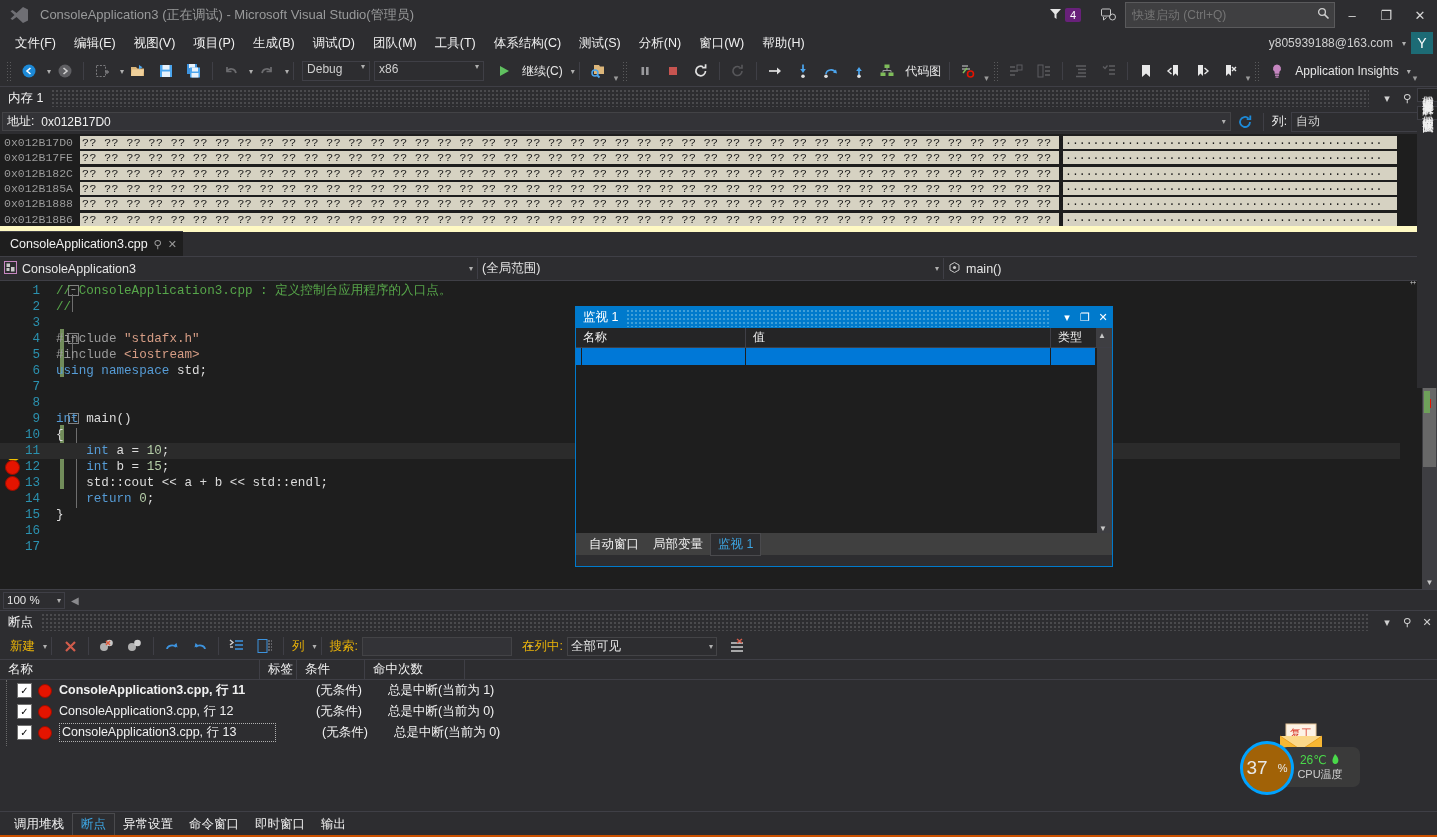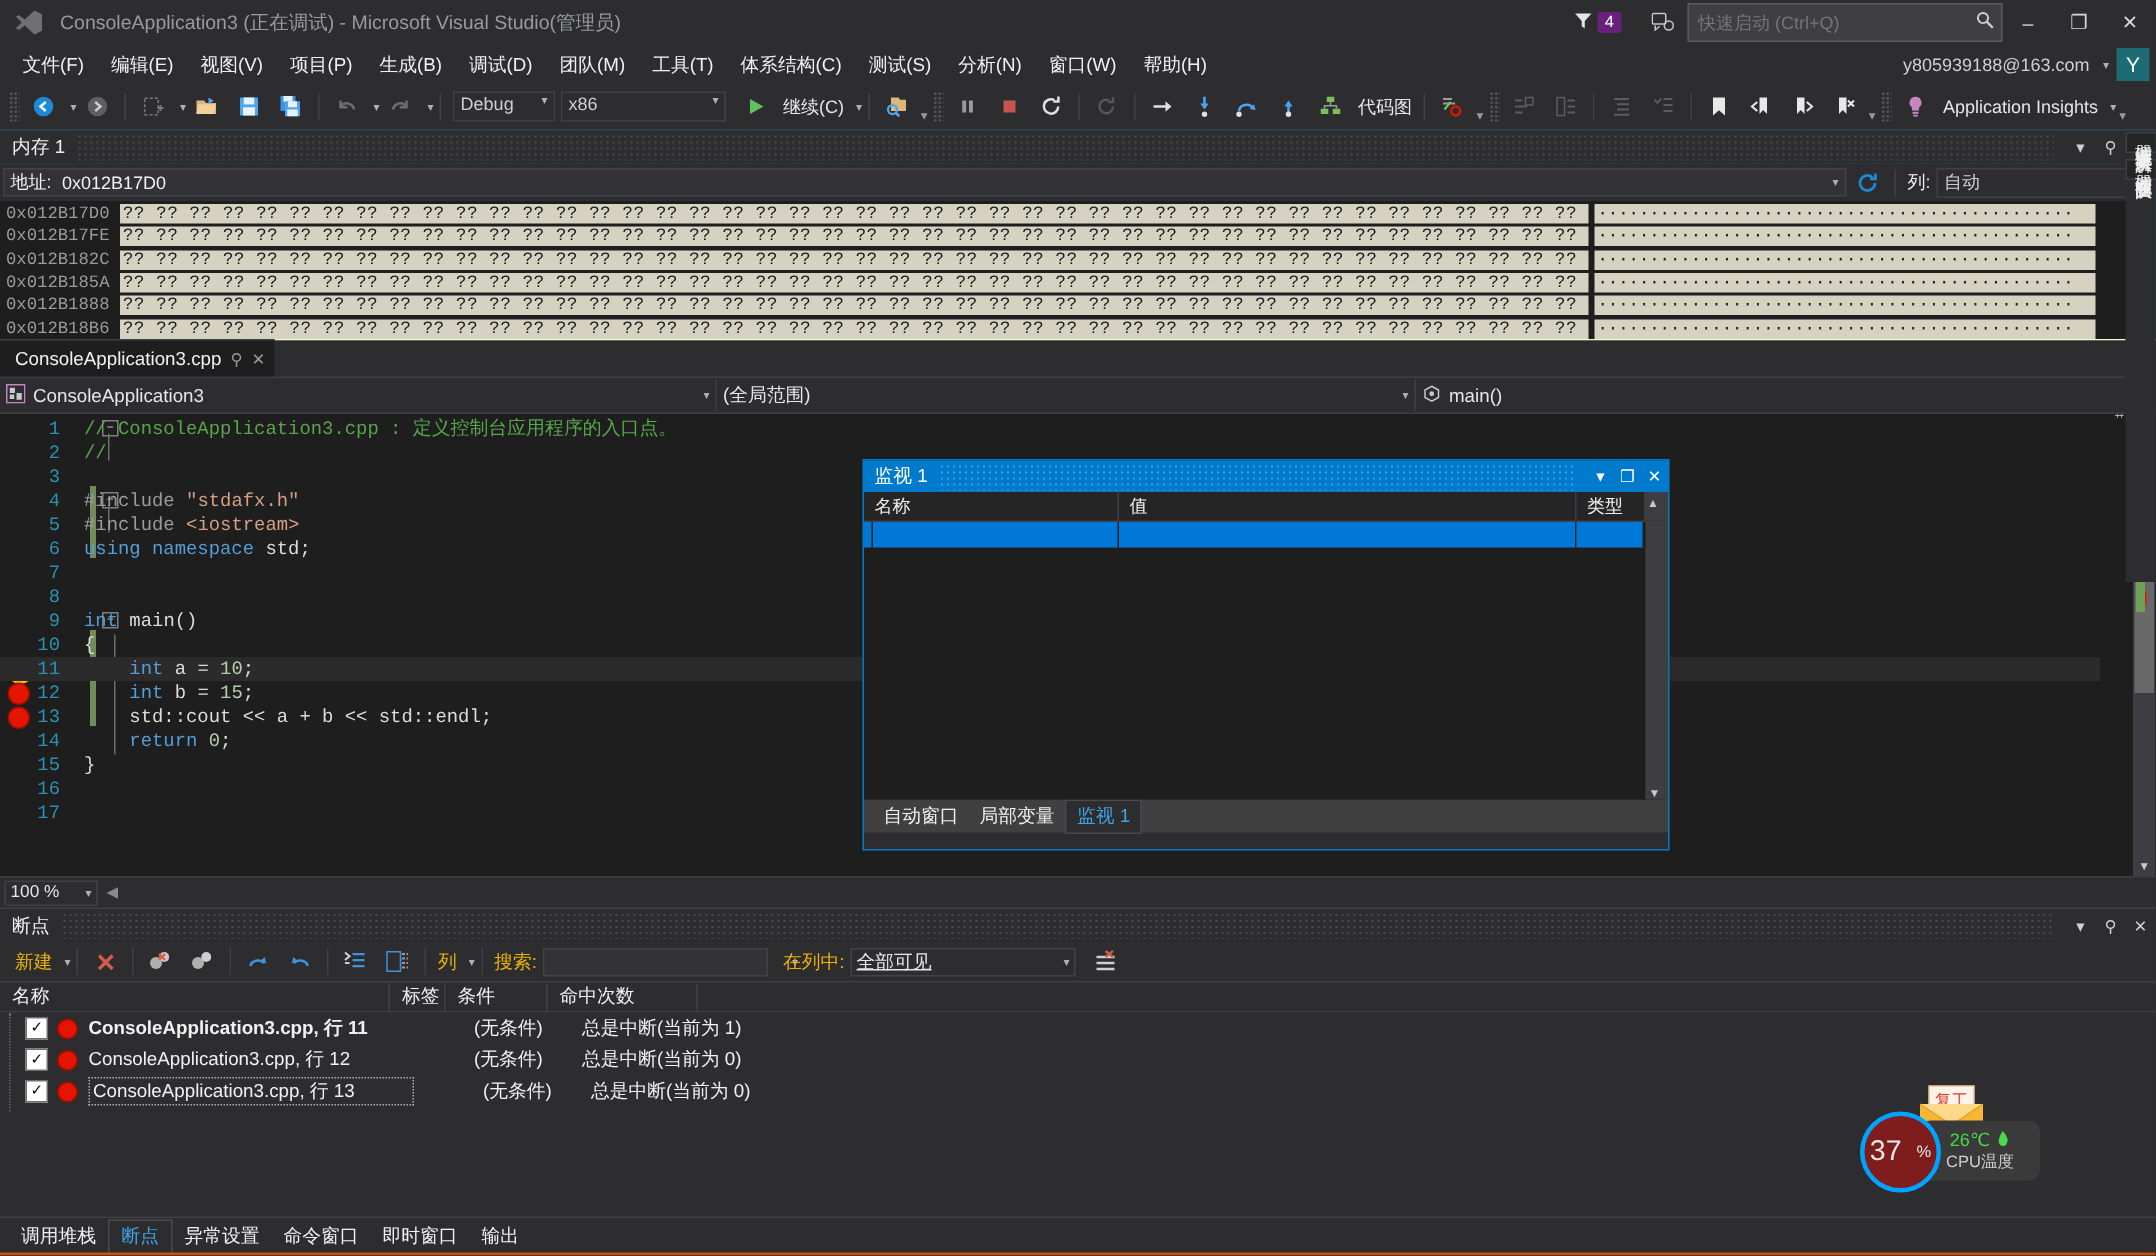--- a/index.html
+++ b/index.html
@@ -25,21 +25,21 @@
   #toolbar{height:30px;background:#2d2d30;display:flex;align-items:center;padding-left:4px;gap:0px;border-bottom:1px solid #3f3f46;}
   .tb{height:24px;min-width:24px;display:flex;align-items:center;justify-content:center;padding:0 2px;cursor:default;color:#c8c8c8;}
   .tb-sep{width:1px;height:18px;background:#3f3f46;margin:0 4px;}
   .grip{width:7px;height:20px;background-image:radial-gradient(#5a5a5c 0.8px,transparent 0.9px);background-size:3px 3px;margin:0 2px;}
   .combo{height:20px;background:#2d2d30;border:1px solid #3f3f46;color:#cfcfcf;display:flex;padding:0 4px;font-size:12px;box-sizing:border-box;}
   .combo .cv{flex:1;}
   .caret{font-size:8px;color:#b0b0b0;margin-left:4px;}
   .tb-text{color:#e6e6e6;font-size:12px;padding:0 4px;}
   .dd-small{color:#9a9a9a;font-size:9px;padding:0 2px;align-self:flex-end;margin-bottom:3px;}
   
-  #memwin{background:#0369a1;border-bottom:1px solid #fef9c3;}
+  #memwin{background:#000000;border-bottom:6px solid #fef9c3;}
   .tool-header{height:22px;display:flex;align-items:center;background:#2d2d30;padding-left:8px;}
   .tool-header .th-title{font-size:12.5px;color:#f1f1f1;}
   .dotfill{flex:1;height:18px;margin:0 8px;background-image:radial-gradient(#4a4a4d 0.8px,transparent 0.9px);background-size:4px 4px;}
   .th-btn{width:20px;height:20px;display:flex;align-items:center;justify-content:center;color:#d0d0d0;font-size:11px;cursor:default;}
   #memtools{height:25px;display:flex;align-items:center;background:#2d2d30;gap:0;padding:0 2px;}
   #memaddr{flex:1;height:19px;background:#333337;border:1px solid #434346;display:flex;align-items:center;padding:0 4px;box-sizing:border-box;}
   #memaddr .lbl{color:#f1f1f1;margin-right:5px;}
   #memaddr input{flex:1;background:transparent;border:0;outline:none;color:#f1f1f1;font-size:12px;font-family:"Liberation Sans",sans-serif;}
   #memgrid{background:#1e1e1e;height:92px;display:flex;position:relative;}
   .memrow{height:15.3px;display:flex;align-items:center;font-size:11.5px;}
@@ -106,21 +106,21 @@
   
   #bottomtabs{position:absolute;left:0;bottom:0;width:100%;height:25px;background:#2d2d30;display:flex;align-items:center;padding-left:6px;border-top:1px solid #3f3f46;}
   .btab{height:21px;display:flex;align-items:center;padding:0 8px;font-size:12.5px;color:#f1f1f1;cursor:default;}
   .btab.active{color:#3da4e0;border:1px solid #4a4a4d;}
   #orangeline{position:absolute;left:0;bottom:0;width:100%;height:2px;background:#ca5100;}
   
   #rightdock{position:absolute;right:0;top:88px;width:20px;height:300px;background:#2d2d30;}
   .vtab{writing-mode:vertical-rl;text-orientation:upright;font-size:11.5px;color:#f1f1f1;padding:6px 2px;background:#252526;border:1px solid #3f3f46;margin-bottom:4px;letter-spacing:-1px;cursor:default;}
   
   #cpuwidget{position:absolute;left:1240px;top:723px;width:120px;height:66px;}
-  #cpuring{position:absolute;left:0;top:18px;width:48px;height:48px;border-radius:50%;background:#7f1d1d;border:3px solid #00a2ff;display:flex;align-items:center;justify-content:center;color:#e8e8e8;gap:10px;}
+  #cpuring{position:absolute;left:0;top:18px;width:48px;height:48px;border-radius:50%;background:#a16207;border:3px solid #00a2ff;display:flex;align-items:center;justify-content:center;color:#e8e8e8;gap:10px;}
   #cpupct{font-size:19px;} #cpupctsym{font-size:11px;}
   #cpupanel{position:absolute;left:40px;top:24px;width:80px;height:40px;background:#3a3a3a;border-radius:7px;display:flex;flex-direction:column;align-items:center;justify-content:center;}
   #cputemp{color:#4ad94a;font-size:12px;}
   #cpulabel{color:#cfcfcf;font-size:11px;}
   #envelope{position:absolute;left:38px;top:0;width:46px;height:30px;}
 </style>
 </head>
 <body>
 
 <div id="titlebar">
@@ -655,21 +655,21 @@
     <span class="bt-text">列</span>
     <span class="caret">▾</span>
     <div class="tb-sep"></div>
     <span class="bt-text">搜索:</span>
     <div class="searchbox">
       <input value="" style="">
       <span class="caret" style="margin-right:3px;">▾</span>
     </div>
     <span class="bt-text" style="margin-left:6px;">在列中:</span>
     <div class="incol">
-      <span style="flex:1;text-decoration:underline;">全部可见</span>
+      <span style="flex:1;">全部可见</span>
       <span class="caret">▾</span>
     </div>
     <div class="bt" style="margin-left:6px;">
         <svg width="16" height="16" viewBox="0 0 16 16">
           <path d="M2 5 h12 M2 9 h12 M2 13 h12" stroke="#cfcfcf" stroke-width="1.6"></path>
           <path d="M8 1 l5 4 M13 1 l-5 4" stroke="#d15c4b" stroke-width="1.5"></path>
         </svg>
       </div>
   </div>
   <div id="bphead">

